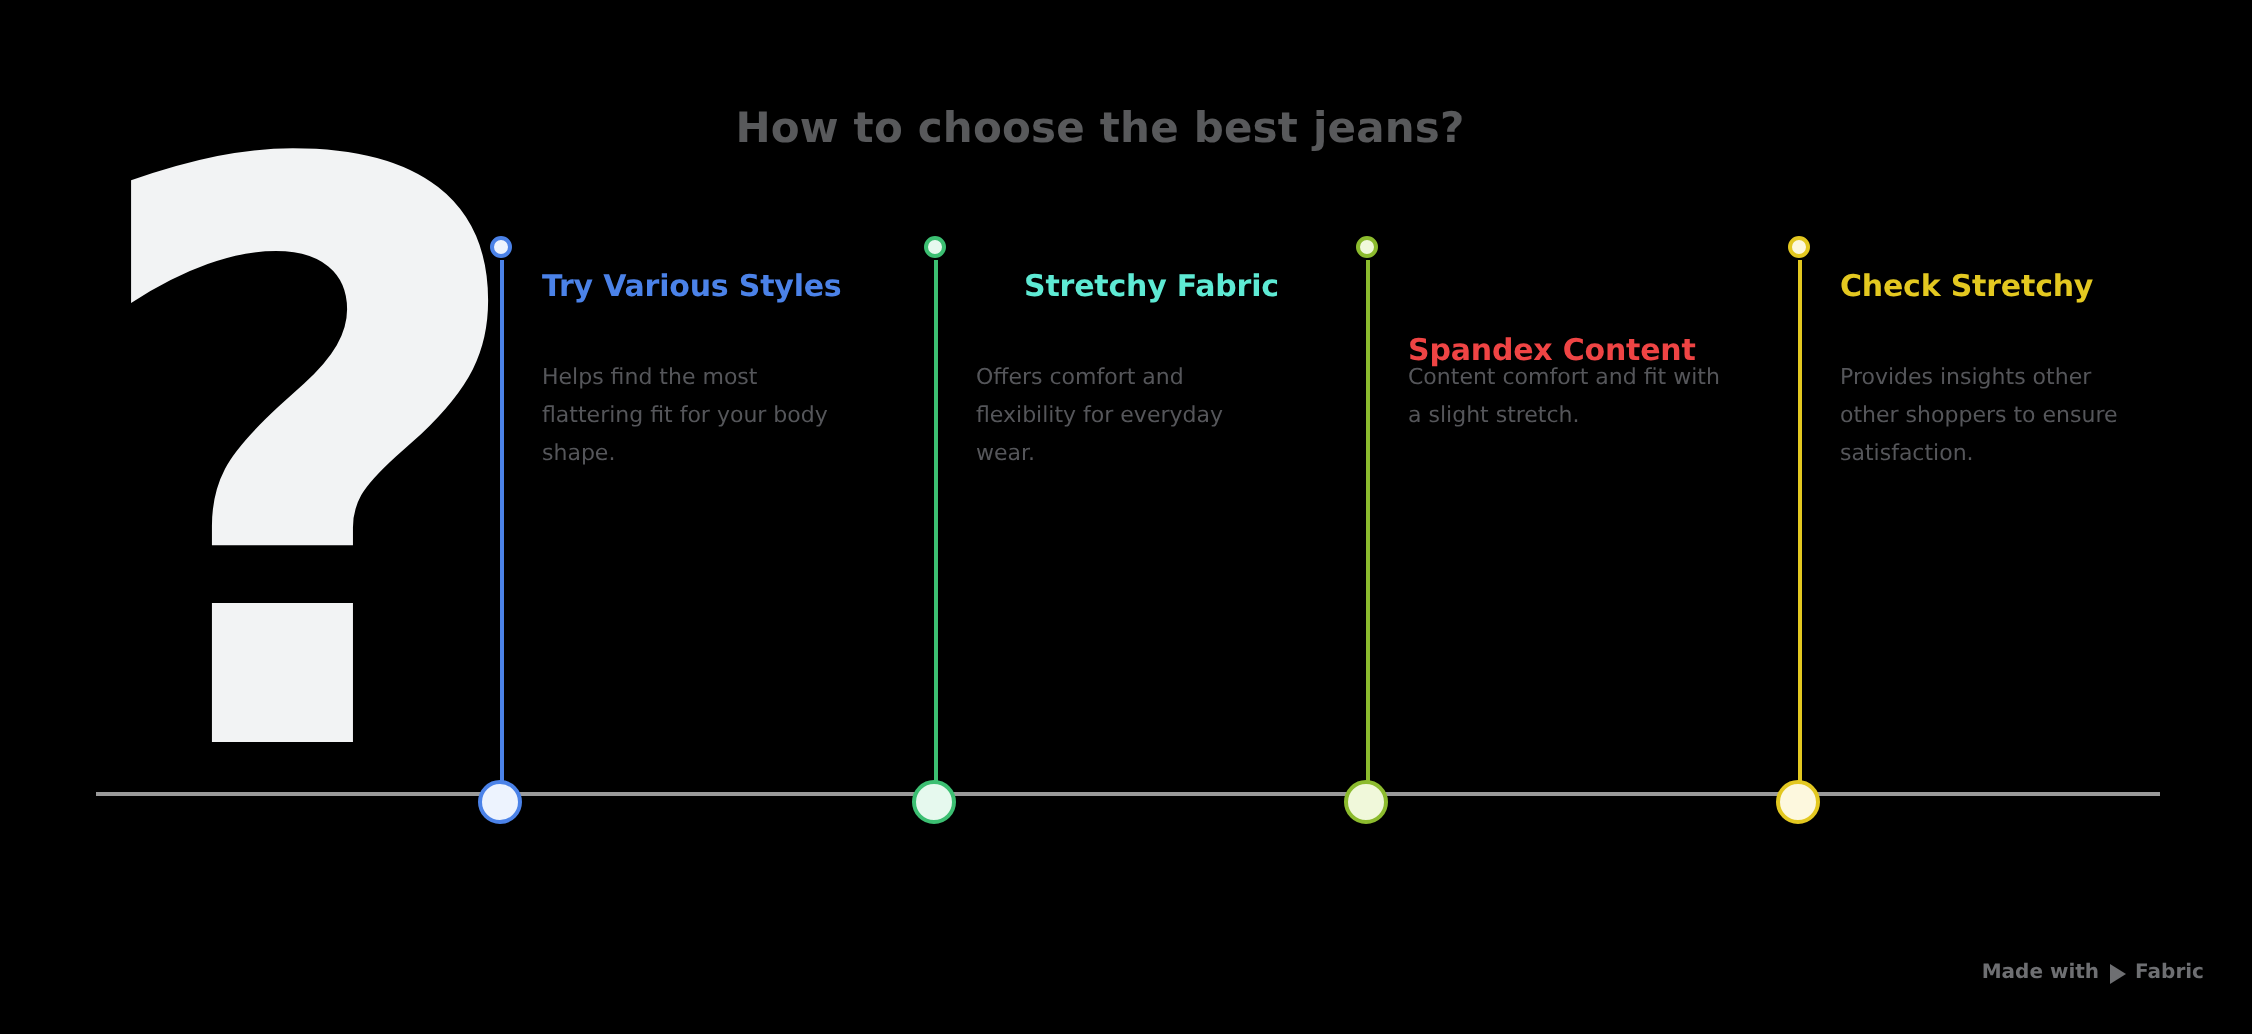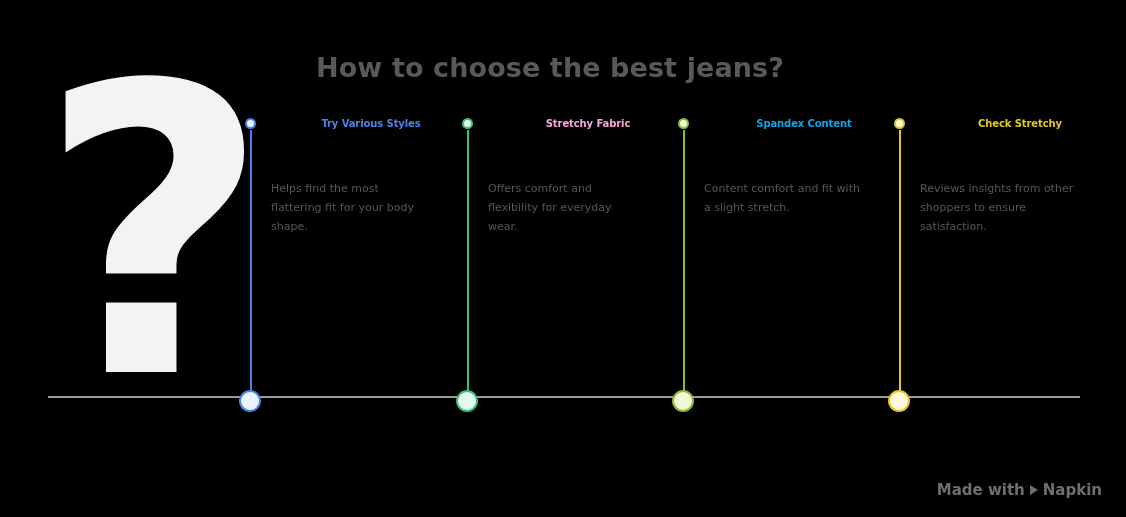--- a/index.html
+++ b/index.html
@@ -23,21 +23,21 @@
     background: #000000;
   }
 
   
   .title {
     position: absolute;
     left: 0;
     top: 52px;
     width: 1100px;
     text-align: center;
-    font-size: 27px;
+    font-size: 21px;
     font-weight: 700;
     letter-spacing: 0.1px;
     color: #58595b;
     font-family: "DejaVu Sans", sans-serif;
   }
 
   
   .glyph-deco {
     position: absolute;
     left: 38px;
@@ -99,28 +99,27 @@
     height: 22px;
     border-radius: 50%;
     border-width: 2.2px;
     border-style: solid;
     box-sizing: border-box;
   }
 
   .m-head {
     position: absolute;
     left: 21px;
-    top: 0px;
+    top: 16px;
     width: 200px;
-    font-size: 10px;
+    font-size: 15px;
     font-weight: 700;
     letter-spacing: -0.1px;
     white-space: nowrap;
     font-family: "DejaVu Sans", sans-serif;
-    text-align: center;
   }
 
   .m-desc {
     position: absolute;
     left: 21px;
     top: 61px;
     width: 156px;
     font-size: 11px;
     line-height: 19px;
     color: #55565a;
@@ -128,21 +127,21 @@
   }
 
   
   .watermark {
     position: absolute;
     right: 24px;
     top: 481px;
     display: flex;
     align-items: center;
     gap: 5px;
-    font-size: 15px;
+    font-size: 10px;
     font-weight: 700;
     color: #6e6f72;
     font-family: "DejaVu Sans", sans-serif;
   }
   .watermark .wm-logo {
     display: inline-block;
     width: 0;
     height: 0;
     border-left: 8px solid #6e6f72;
     border-top: 5px solid transparent;
@@ -165,38 +164,38 @@
         <div class="stem" style="background: rgb(75, 130, 232);"></div>
         <div class="dot-top" style="border-color: rgb(75, 130, 232); background: rgb(237, 243, 254);"></div>
         <div class="dot-bottom" style="border-color: rgb(75, 130, 232); background: rgb(237, 243, 254);"></div>
         <div class="m-head" style="color: rgb(75, 130, 232);">Try Various Styles</div>
         <div class="m-desc">Helps find the most flattering fit for your body shape.</div>
       </div>
       <div class="milestone" style="left: 467px;">
         <div class="stem" style="background: rgb(60, 191, 114);"></div>
         <div class="dot-top" style="border-color: rgb(60, 191, 114); background: rgb(230, 249, 238);"></div>
         <div class="dot-bottom" style="border-color: rgb(60, 191, 114); background: rgb(230, 249, 238);"></div>
-        <div class="m-head" style="color: #f9a8d4;">Stretchy Fabric</div>
+        <div class="m-head" style="color: #5eead4; margin-left: 24px;">Stretchy Fabric</div>
         <div class="m-desc">Offers comfort and flexibility for everyday wear.</div>
       </div>
       <div class="milestone" style="left: 683px;">
         <div class="stem" style="background: rgb(140, 187, 46);"></div>
         <div class="dot-top" style="border-color: rgb(140, 187, 46); background: rgb(240, 248, 218);"></div>
         <div class="dot-bottom" style="border-color: rgb(140, 187, 46); background: rgb(240, 248, 218);"></div>
-        <div class="m-head" style="color: #0ea5e9;">Spandex Content</div>
+        <div class="m-head" style="color: #ef4444; margin-top: 32px;">Spandex Content</div>
         <div class="m-desc">Content comfort and fit with a slight stretch.</div>
       </div>
       <div class="milestone" style="left: 899px;">
         <div class="stem" style="background: rgb(227, 200, 32);"></div>
         <div class="dot-top" style="border-color: rgb(227, 200, 32); background: rgb(253, 248, 222);"></div>
         <div class="dot-bottom" style="border-color: rgb(227, 200, 32); background: rgb(253, 248, 222);"></div>
         <div class="m-head" style="color: rgb(227, 200, 32);">Check Stretchy</div>
-        <div class="m-desc">Reviews insights from other shoppers to ensure satisfaction.</div>
+        <div class="m-desc">Provides insights other other shoppers to ensure satisfaction.</div>
       </div>
     </div>
 
   <div class="watermark">
     <span>Made with</span>
     <span class="wm-logo"></span>
-    <span>Napkin</span>
+    <span>Fabric</span>
   </div>
 
 </div>
 
 </body></html>

